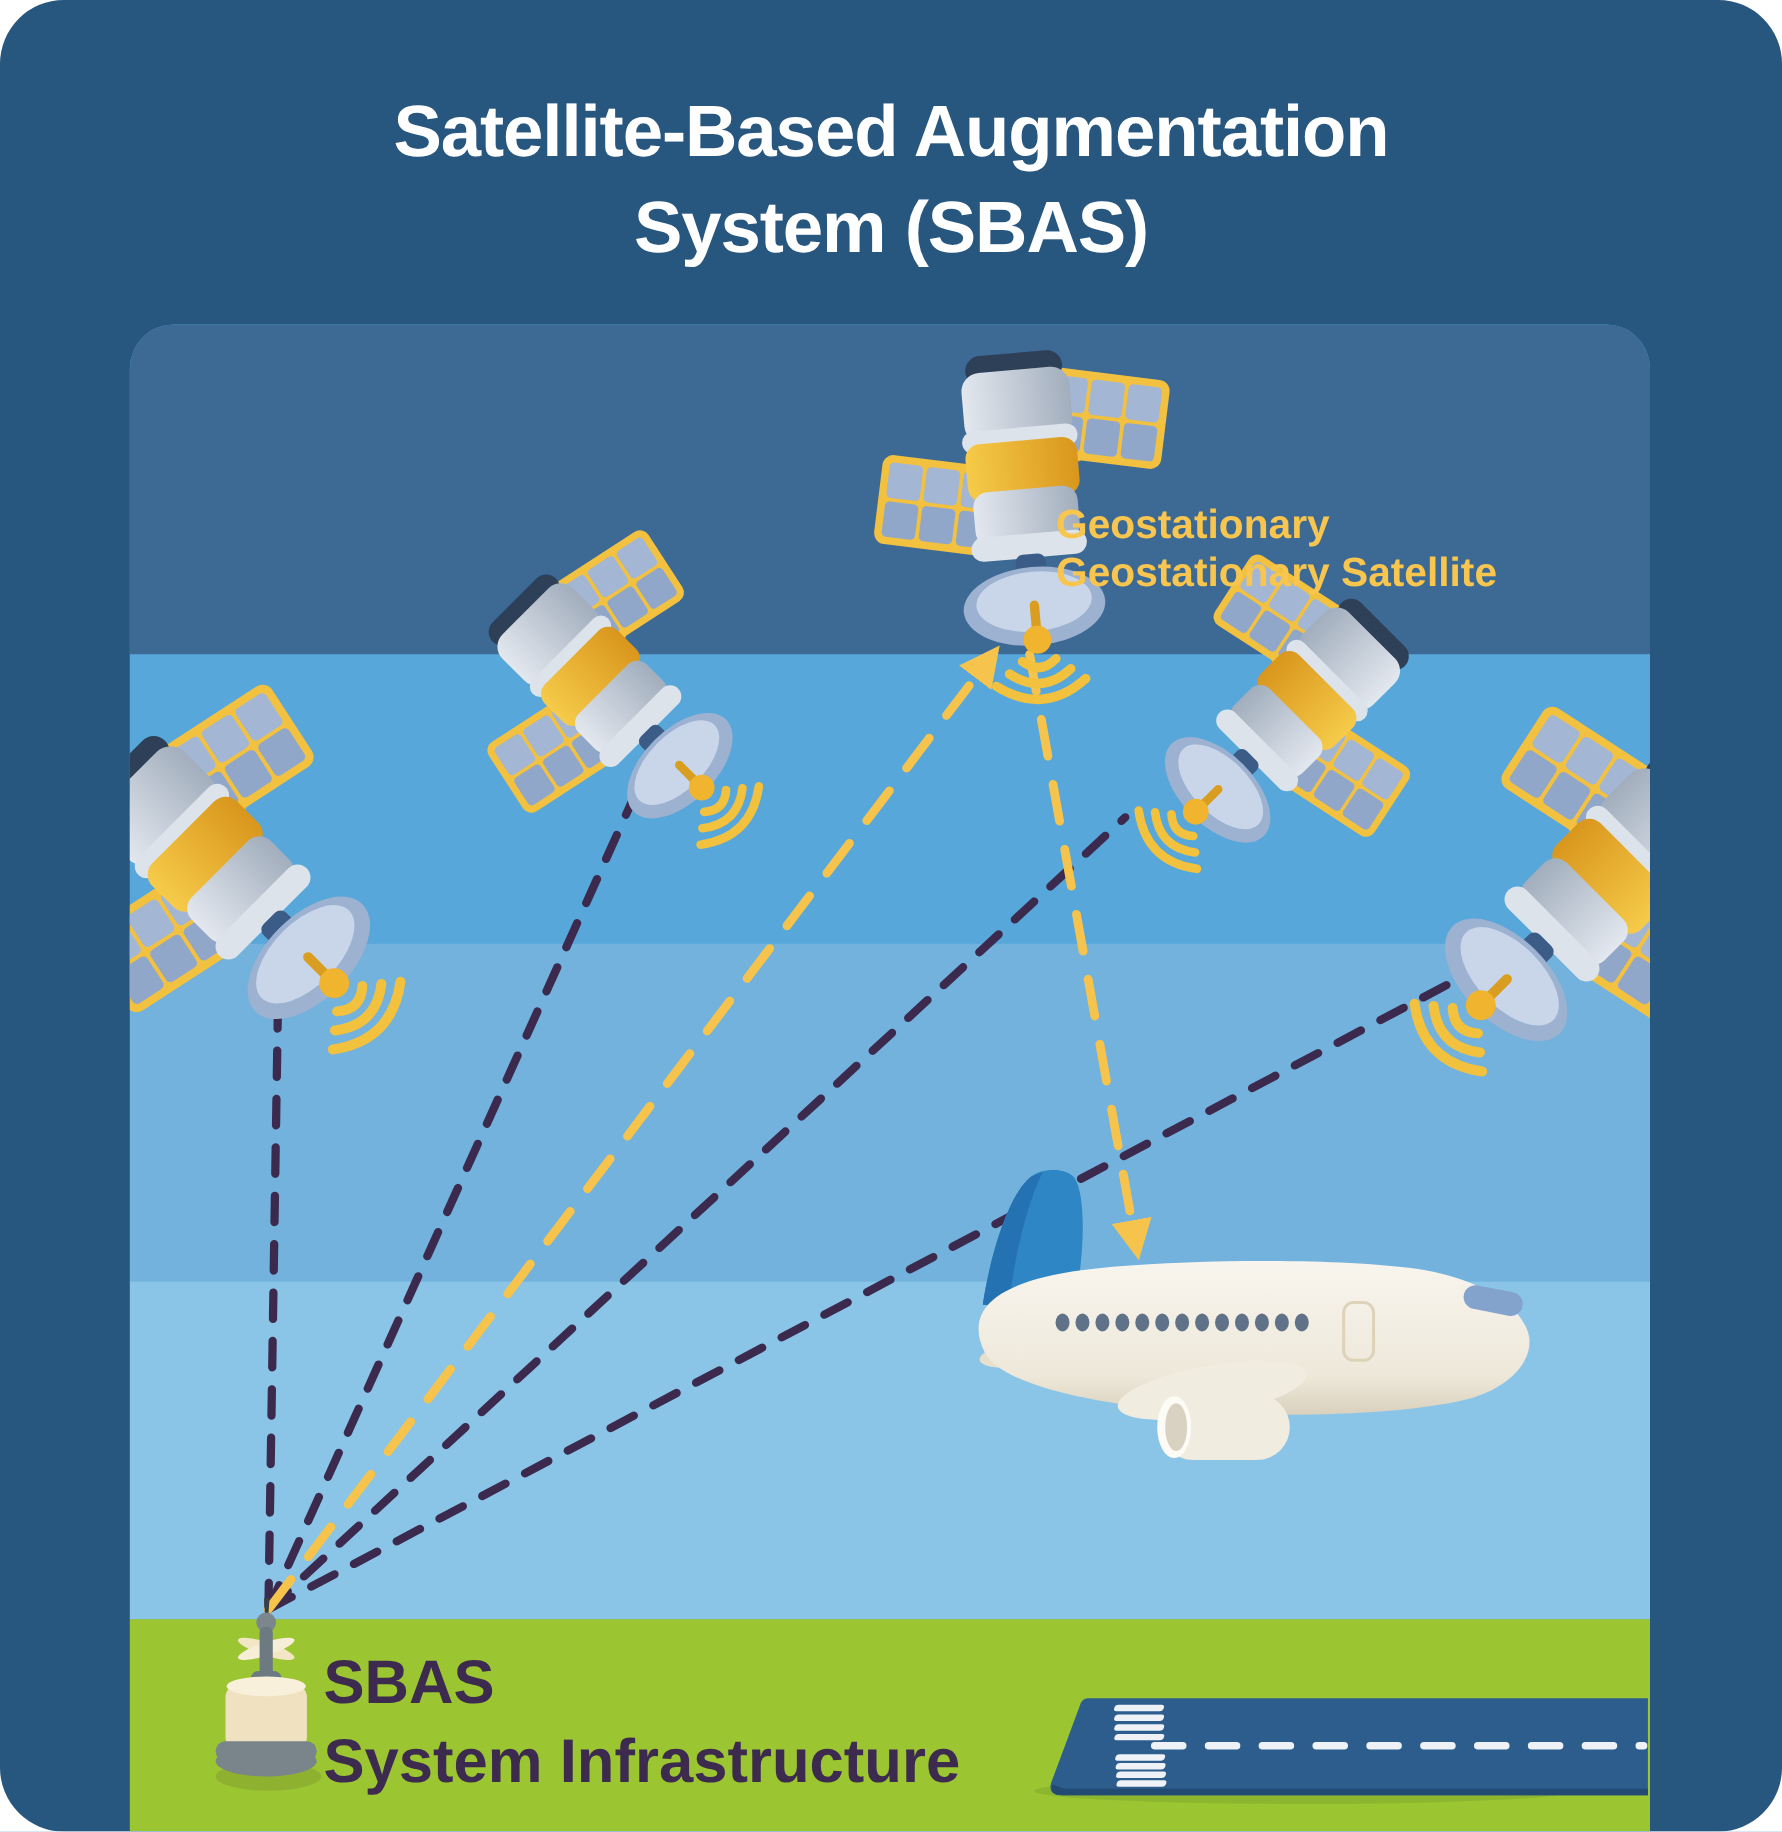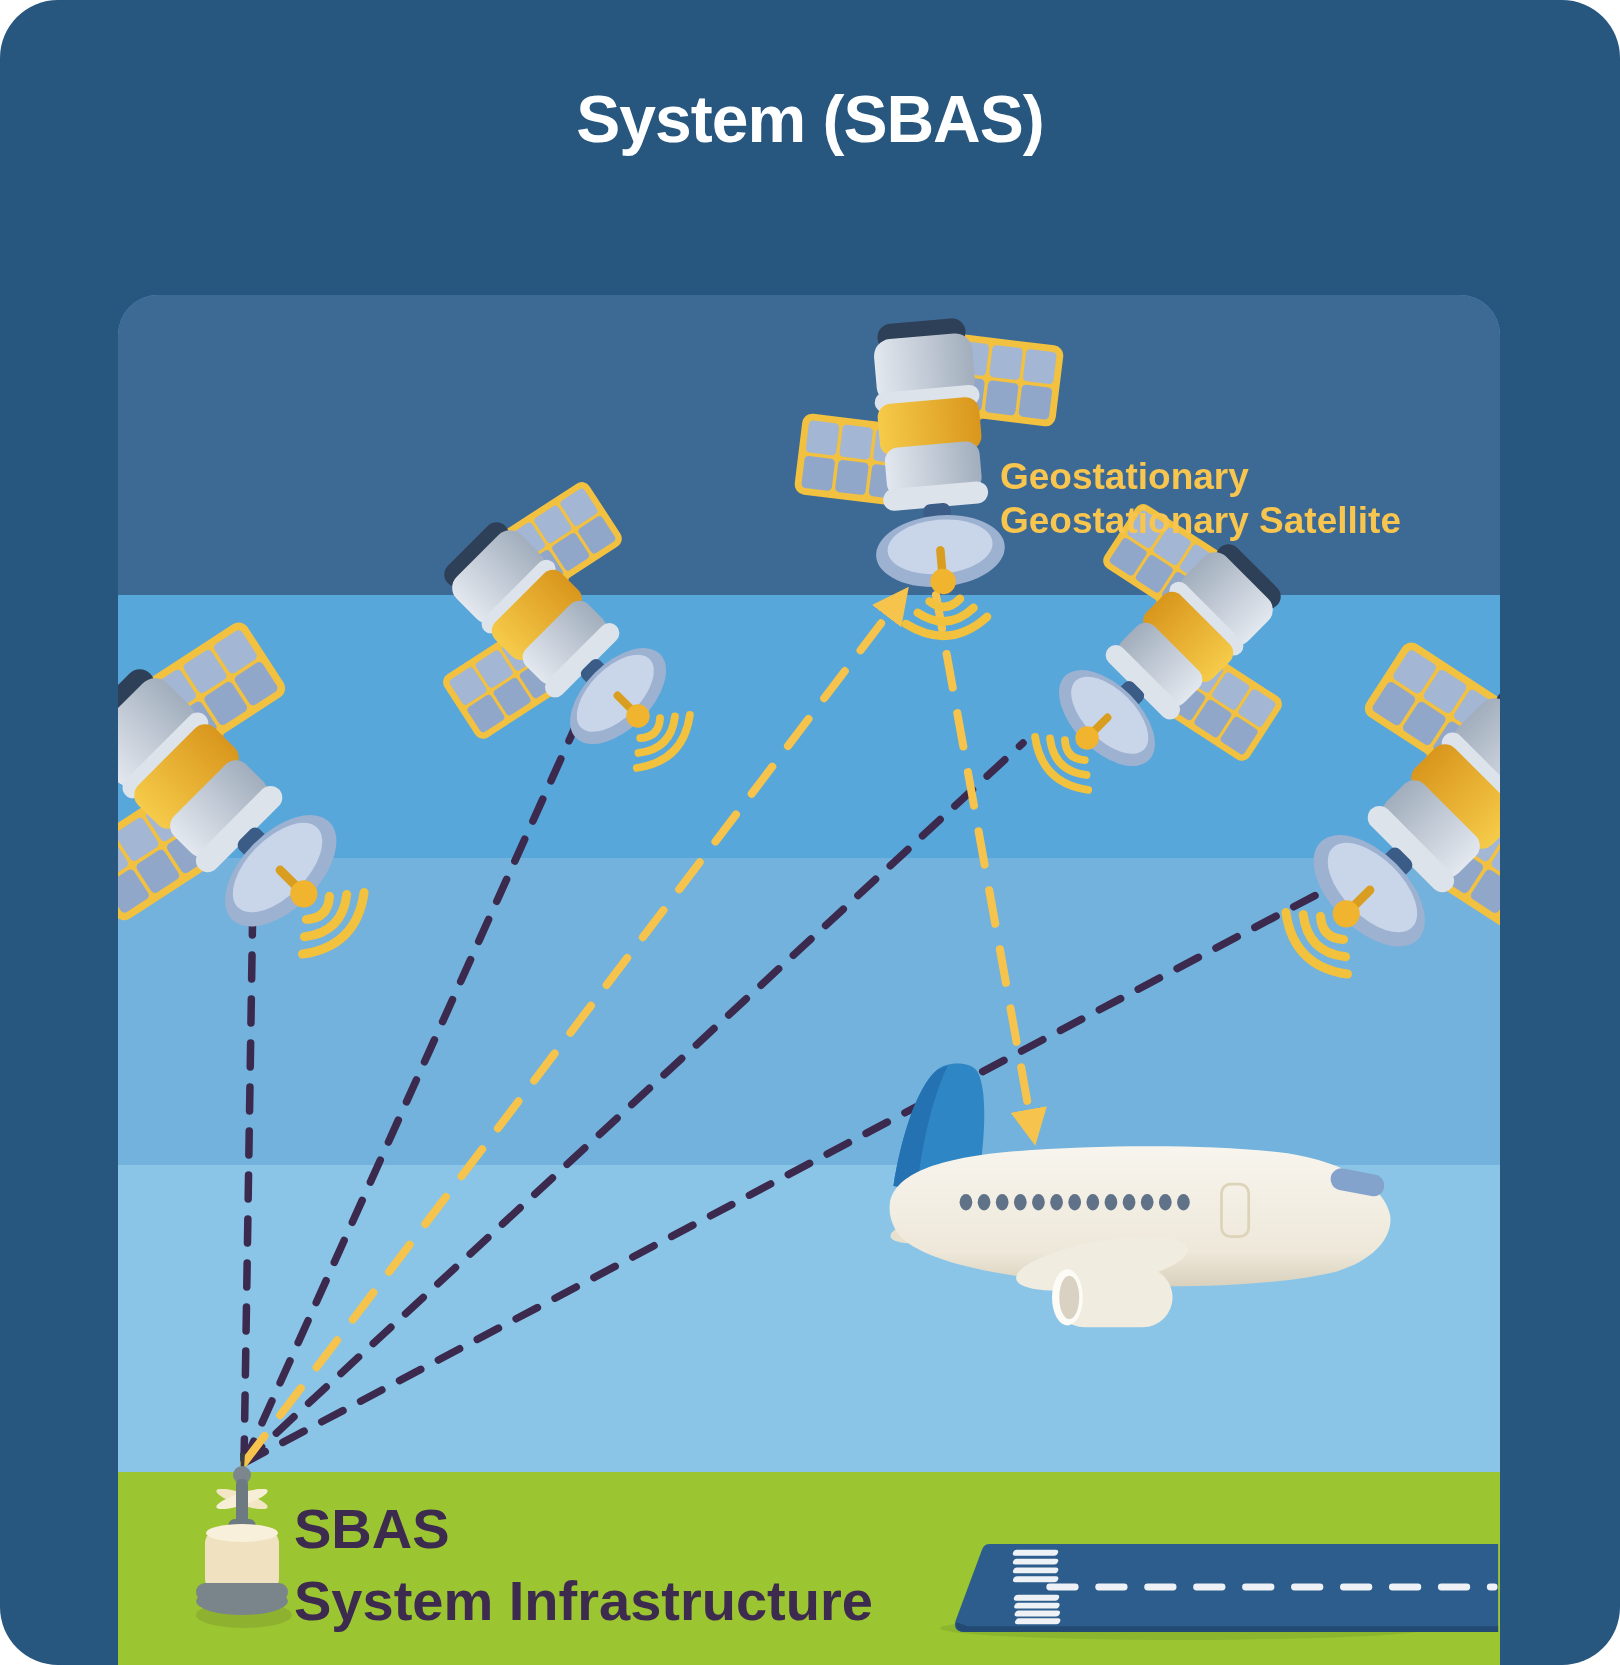--- a/index.html
+++ b/index.html
@@ -10,31 +10,32 @@
          border-radius:40px 40px 0 0;overflow:hidden;background:#58a7da;}
   .band{position:absolute;left:0;width:1382px;}
   .band1{top:0;height:300px;background:#3d6995;}
   .band2{top:300px;height:263px;background:#58a7da;}
   .band3{top:563px;height:307px;background:#72b2dc;}
   .band4{top:870px;height:307px;background:#8ac5e8;}
   .grass{top:1177px;height:193px;background:#9cc532;}
   .abs{position:absolute;}
   .sat{position:absolute;overflow:visible;}
   .geo-label{position:absolute;left:842px;top:160px;color:#f8c54e;font-weight:700;
-             font-size:37px;line-height:1.18;white-space:nowrap;margin-left:40px;}
+             font-size:37px;line-height:1.18;white-space:nowrap;}
   .ground-label{position:absolute;left:176px;top:1198px;color:#3d2b4f;font-weight:700;
                 font-size:56px;line-height:1.28;white-space:nowrap;}
   svg{display:block;overflow:visible;}
 </style>
 </head>
 <body>
 
 <div class="card">
 
   <div class="title">
+    <div>Satellite-Based Augmentation</div>
     <div>System (SBAS)</div>
   </div>
 
   <svg width="0" height="0" style="position:absolute">
     <defs>
       <linearGradient id="gGray" x1="0" y1="0" x2="1" y2="0">
         <stop offset="0" stop-color="#e3e8ef"></stop>
           <stop offset="1" stop-color="#a2aebd"></stop>
       </linearGradient>
       <linearGradient id="gGold" x1="0" y1="0" x2="1" y2="0">

